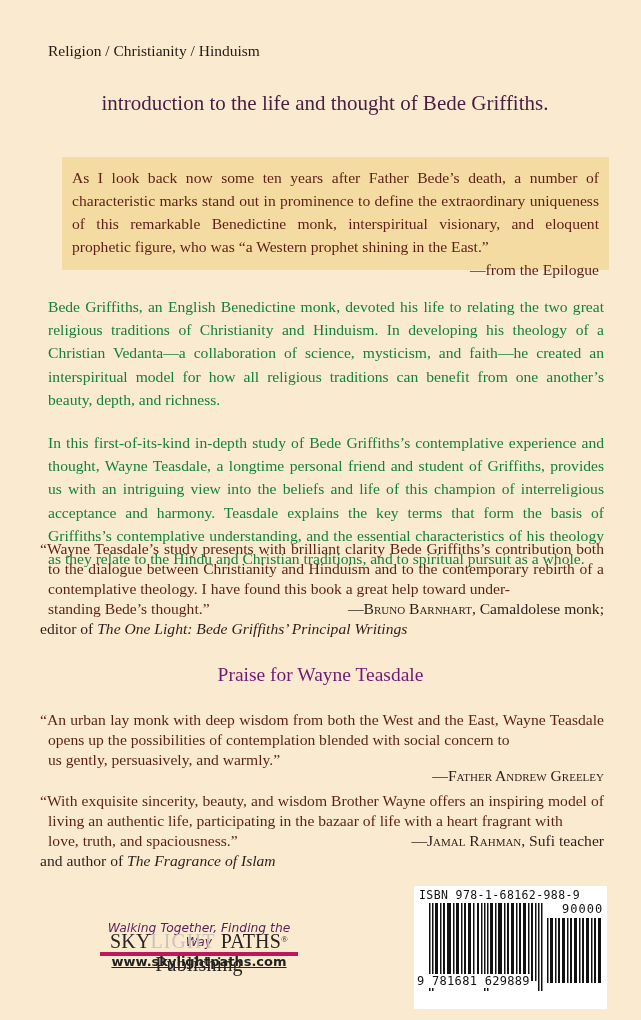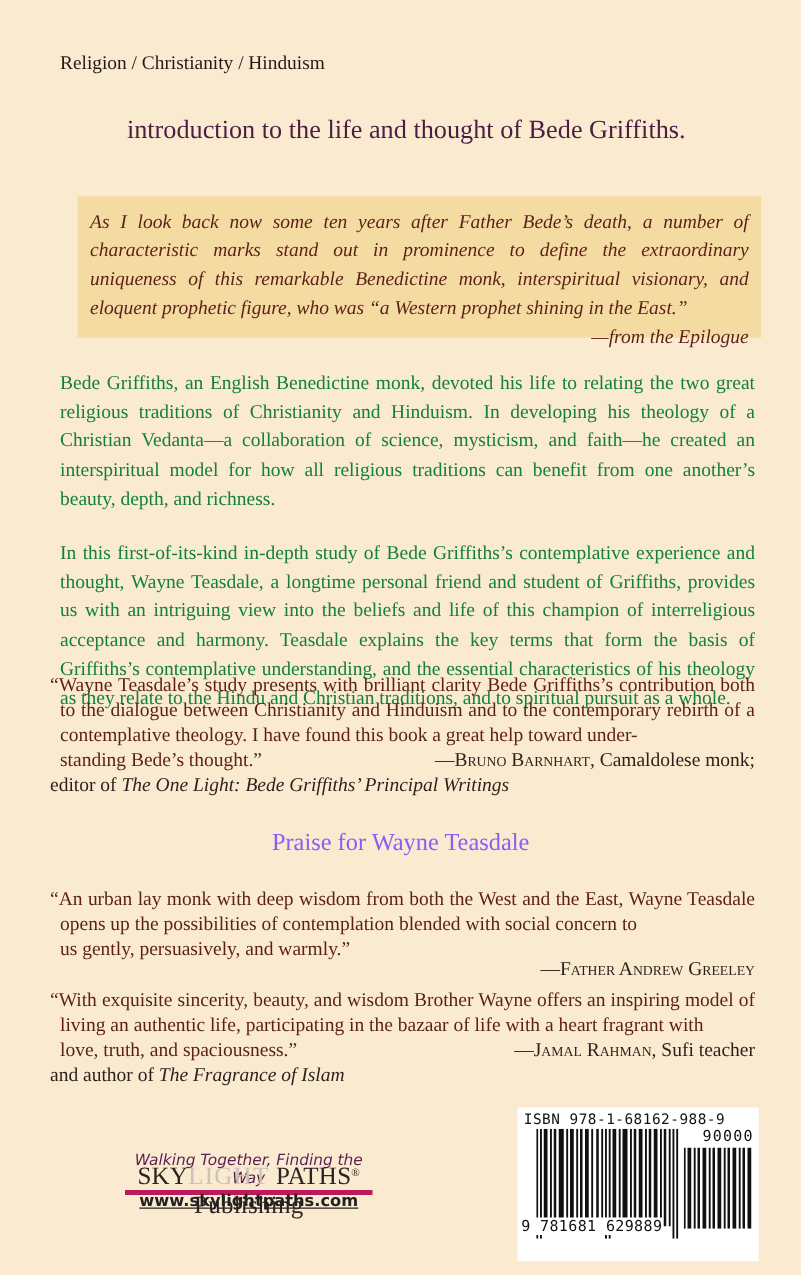--- a/index.html
+++ b/index.html
@@ -15,21 +15,21 @@
     left: 48px; top: 42px; font-size: 15.5px; color: #231a16;
   }
   .headline {
     left: 40px; top: 89px; width: 570px; text-align: center;
     font-size: 21px; line-height: 28px; color: #4a1d42;
   }
   .quote-box {
     left: 62px; top: 157px; width: 547px; height: 113px;
     background: #f4dba2; box-sizing: border-box;
     padding: 9px 10px 0 10px;
-    color: #5c1f18; font-size: 15.6px; line-height: 23px; text-align: justify; font-style: italic;
+    color: #5c1f18; font-size: 15.6px; line-height: 23px; text-align: justify;
   }
   .quote-box .qtext { text-align-last: left; }
   .quote-box .src { text-align: right; }
   .para {
     left: 48px; width: 556px; font-size: 15.6px; line-height: 23.2px;
     text-align: justify; color: #15803d;
   }
   .p1 { top: 295px; }
   .p2 { top: 431px; }
   .endorse {
@@ -37,21 +37,21 @@
     color: #5c1f18; text-align: justify;
   }
   .e1 { top: 539px; }
   .e1 .body { text-indent: -8px; padding-left: 8px; }
   .attr-line { display: flex; justify-content: space-between; padding-left: 8px; }
   .sc { font-variant: small-caps; margin-top: 16px; }
   .editor-line { text-align: left; color: #2a1f1a; }
   .editor-line i { font-style: italic; }
   .praise-title {
     left: 0; width: 641px; top: 664px; text-align: center;
-    font-size: 19.5px; color: #8b5cf6;
+    font-size: 19.5px; color: #701a75;
   }
   .e2 { top: 710px; }
   .e3 { top: 791px; }
   .endorse .body { padding-left: 8px; text-indent: -8px; }
   .attr-right { color: #2a1f1a; }
   .tagline {
     left: 100px; top: 901px; width: 198px; font-family: "DejaVu Sans", sans-serif;
     font-style: italic; font-size: 12.3px; color: #5a1f55; text-align: center;
     border-bottom: 4px solid #be185d; padding-bottom: 3px; margin-top: 20px;
   }

